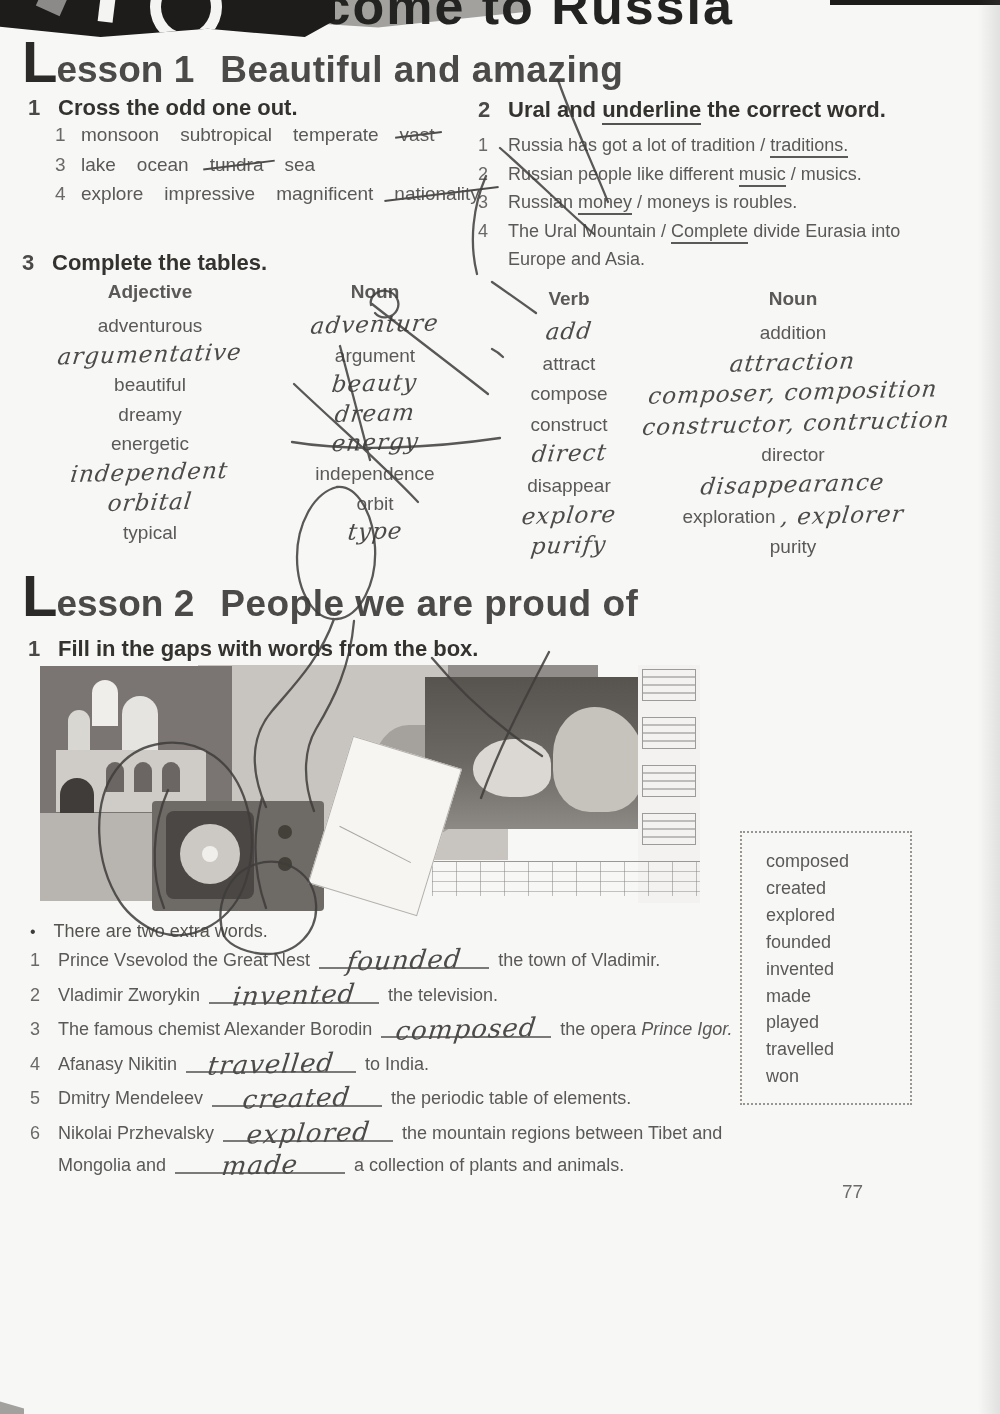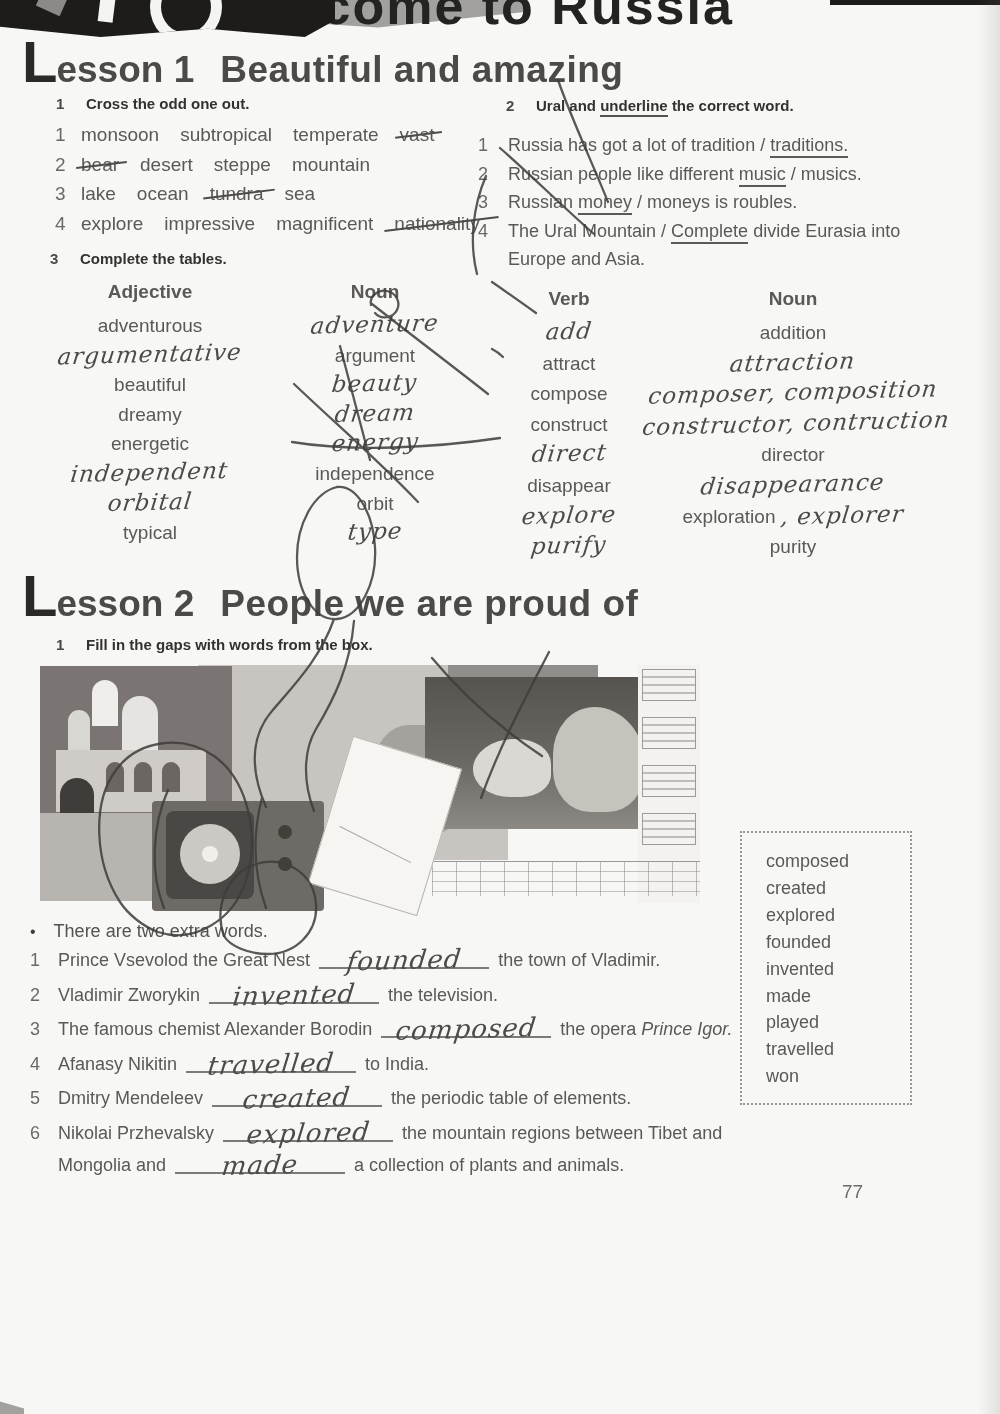--- a/index.html
+++ b/index.html
@@ -28,21 +28,21 @@
 
   
   .lesson-line { position:absolute; white-space:nowrap; }
   .l-init { font-size:58px; font-weight:bold; color:#2b2a28; letter-spacing:-1px; }
   .l-rest { font-size:37px; font-weight:bold; color:#4c4a48; }
   .l-title { font-size:37px; font-weight:bold; color:#4c4a48; margin-left:26px; letter-spacing:0.5px; }
   .l1 { left:22px; top:28px;text-align:center; }
   .l2 { left:22px; top:562px; }
 
   
-  .ex-head { position:absolute; font-size:15px; font-weight:bold; color:#34322f; white-space:nowrap;margin-left:28px; }
+  .ex-head { position:absolute; font-size:22px; font-weight:bold; color:#34322f; white-space:nowrap; }
   .ex-head .enum { display:inline-block; width:30px; color:#4b4947; }
   .ex-head .u { border-bottom:2px solid #55534f; padding-bottom:1px; }
   .eh1 { left:28px; top:95px; }
   .eh2 { left:478px; top:97px; }
   .eh3 { left:22px; top:250px; }
   .eh4 { left:28px; top:636px; }
 
   
   .ex1-rows { position:absolute; left:55px; top:120px; }
   .odd-row { height:29.5px; line-height:29.5px; font-size:19px; color:#5b5957; white-space:nowrap; }
@@ -157,21 +157,20 @@
 
   <div class="lesson-line l1">
     <span class="l-init">L</span><span class="l-rest">esson 1</span><span class="l-title">Beautiful and amazing</span>
   </div>
 
   <div class="ex-head eh1">
     <span class="enum">1</span><span>Cross the odd one out.</span>
   </div>
   <div class="ex1-rows" id="ex1-rows">
       <div class="odd-row"><span class="rnum">1</span><span class="oword">monsoon</span><span class="oword">subtropical</span><span class="oword">temperate</span><span class="oword crossed">vast</span></div>
-      <div class="odd-row"><span class="rnum">2</span><span class="oword crossed">bear</span><span class="oword">desert</span><span class="oword">steppe</span><span class="oword">mountain</span></div>
       <div class="odd-row"><span class="rnum">3</span><span class="oword">lake</span><span class="oword">ocean</span><span class="oword crossed">tundra</span><span class="oword">sea</span></div>
       <div class="odd-row"><span class="rnum">4</span><span class="oword">explore</span><span class="oword">impressive</span><span class="oword">magnificent</span><span class="oword crossed">nationality</span></div>
     </div>
 
   <div class="ex-head eh2">
     <span class="enum">2</span><span id="ex2-inst"><span class="printed">Ural and </span> <span class="printed u">underline</span> <span class="printed"> the correct word.</span></span>
   </div>
   <div class="ex2-items" id="ex2-items">
       <div class="ex2-item">
         <span class="inum">1</span>

